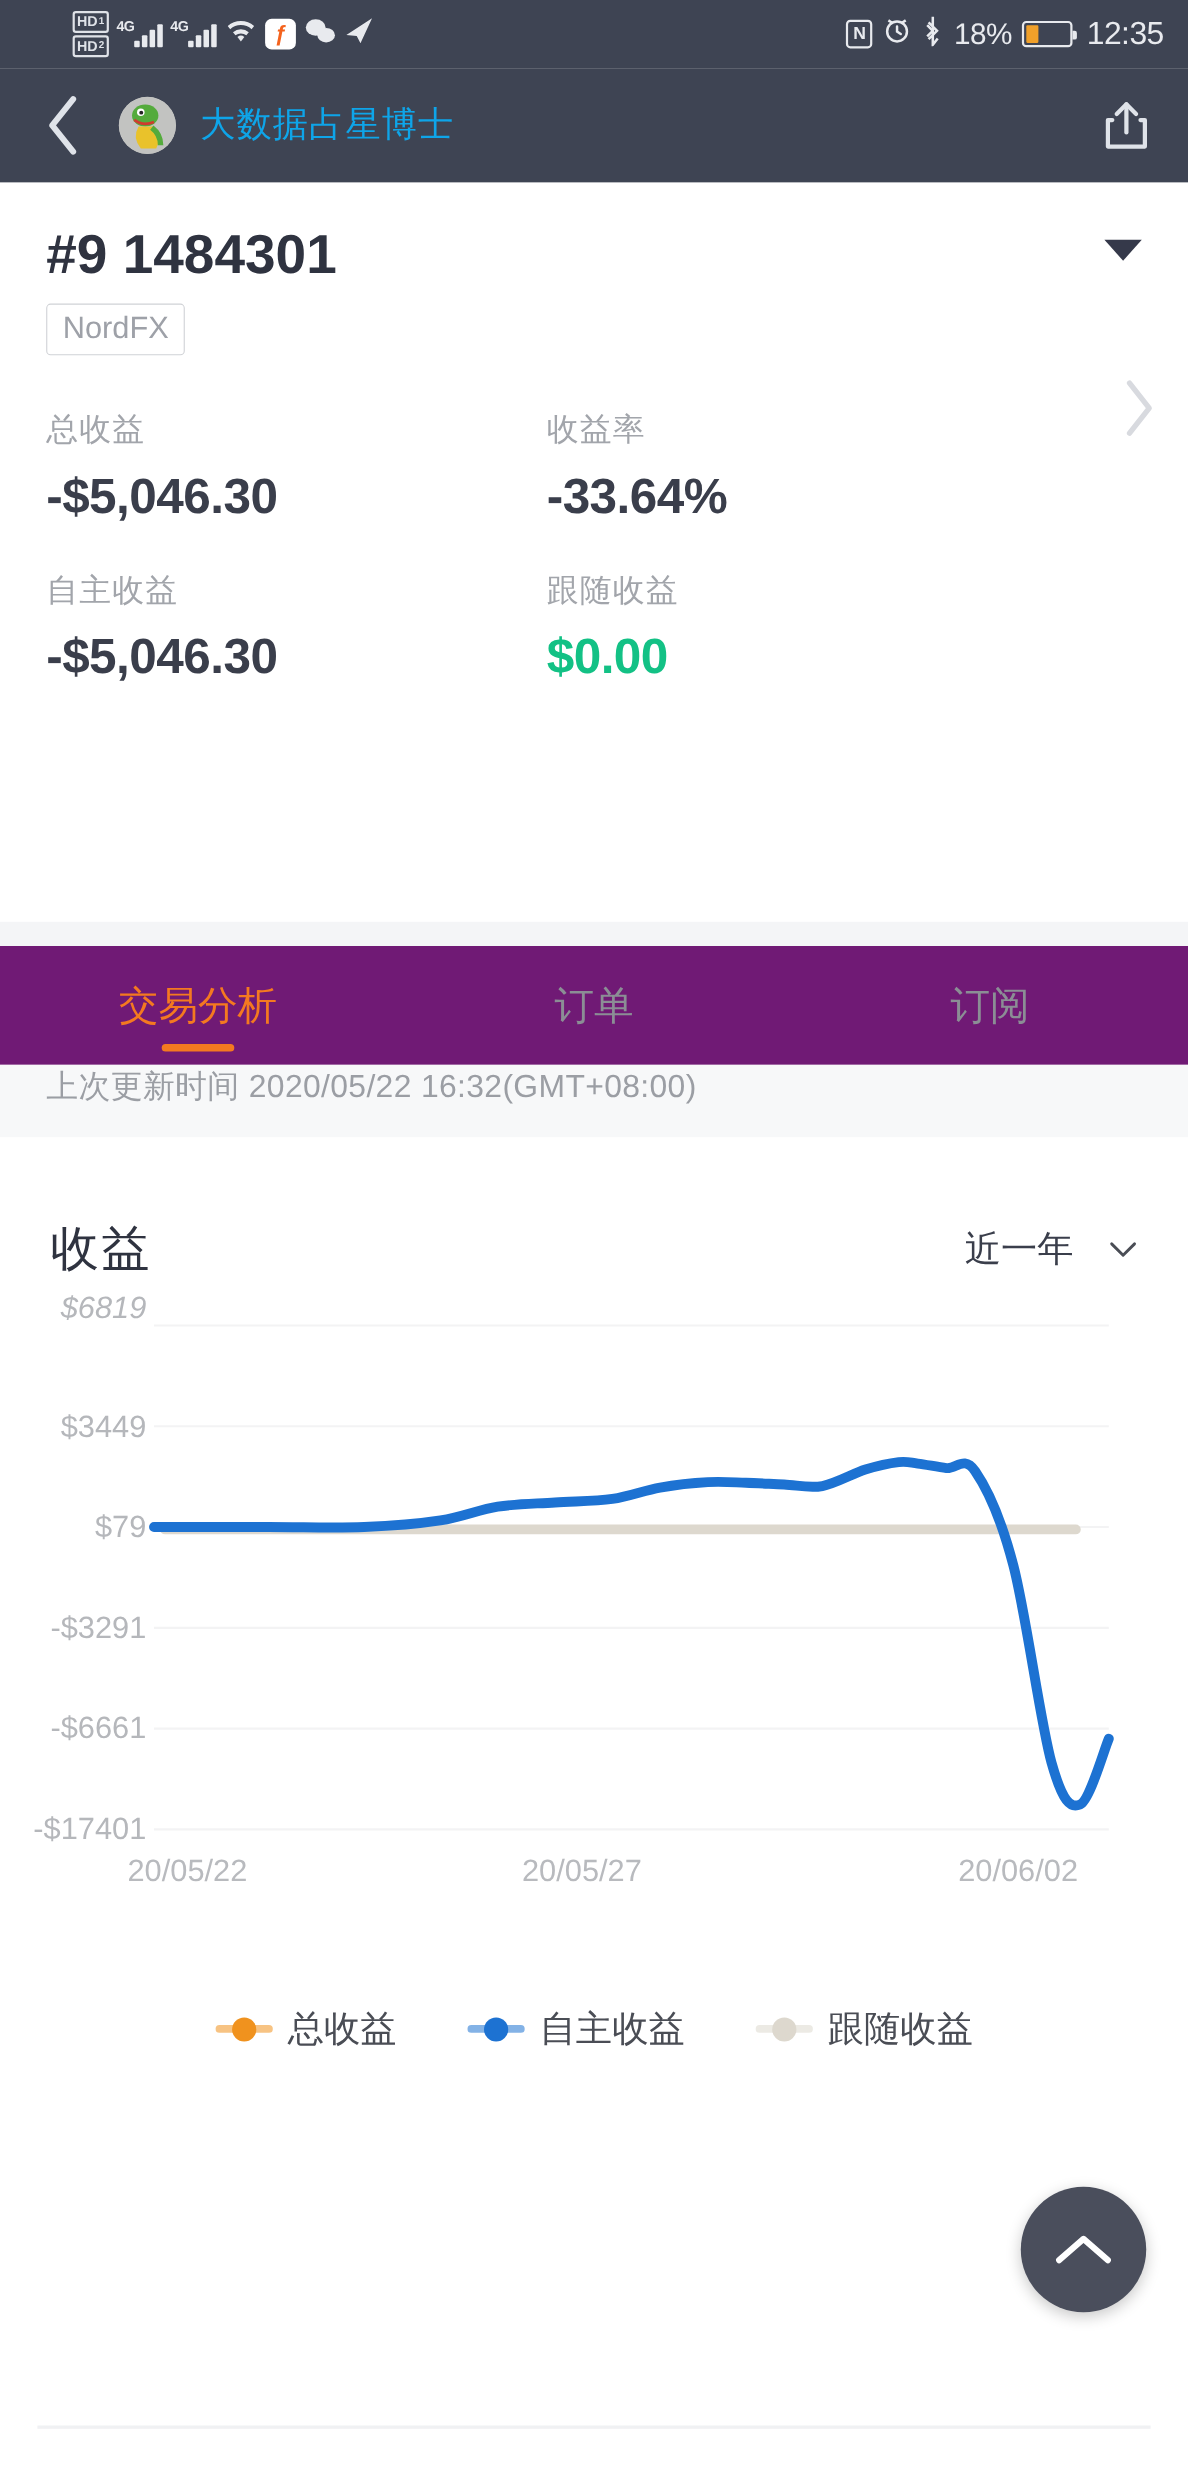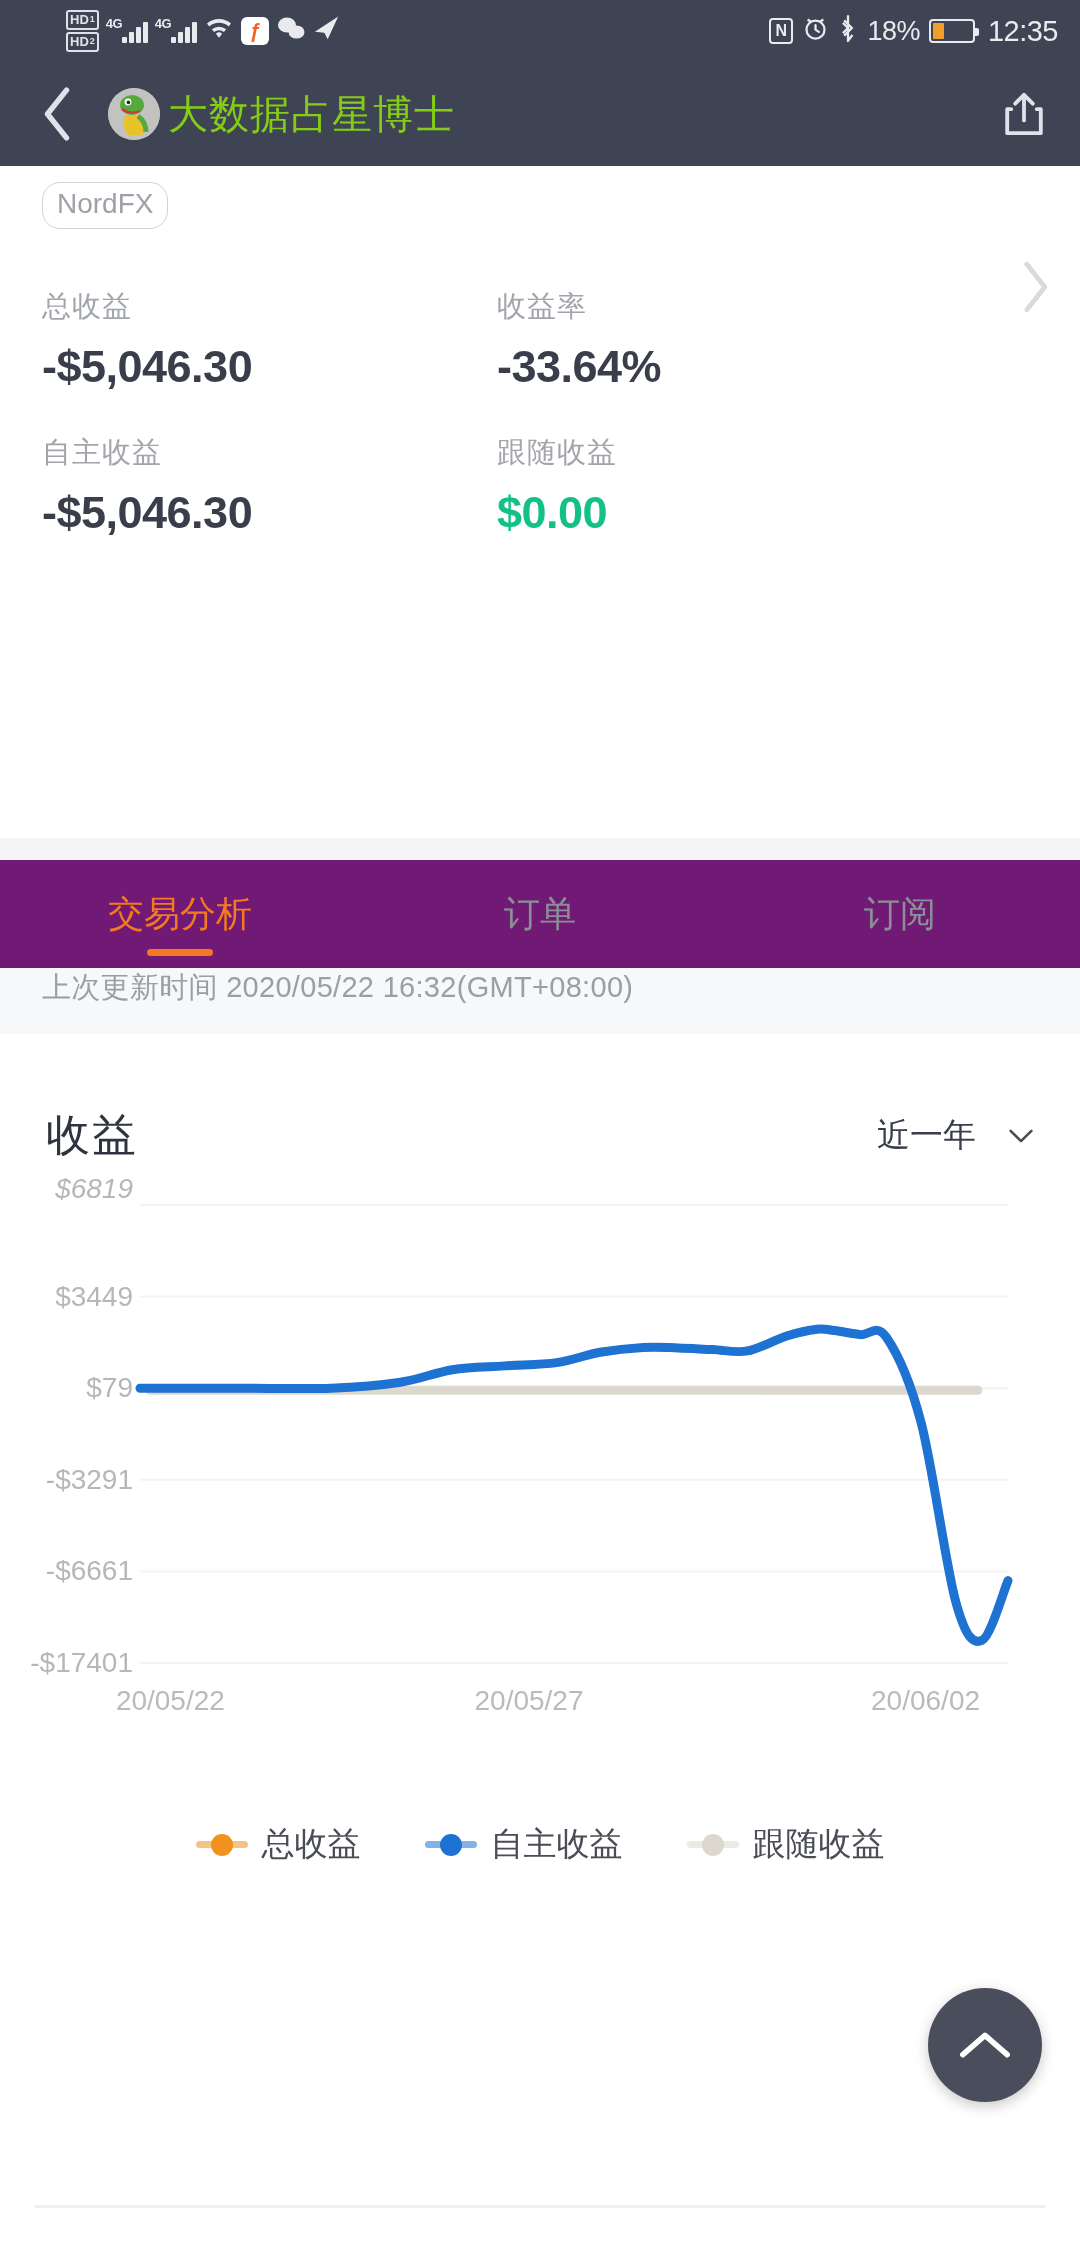--- a/index.html
+++ b/index.html
@@ -54,34 +54,34 @@
 
   
   .appbar{
     position:absolute; top:62px; left:0; width:1080px; height:104px;
     background:#3e4453; display:flex; align-items:center; padding:0 28px;
   }
   .back { width:58px; height:58px; display:flex; align-items:center; justify-content:center;
     color:#e3e6ea; font-size:46px; font-weight:300; line-height:1; }
   .avatar { width:52px; height:52px; border-radius:50%; margin-left:22px;
     background:#bfc1bf; position:relative; overflow:hidden; flex:none;}
-  .appbar-title { color:#84cc16; font-size:40px; margin-left:8px; letter-spacing:1px;}
+  .appbar-title { color:#0ea5e9; font-size:32px; margin-left:22px; letter-spacing:1px;}
   .share { margin-left:auto; width:56px;height:56px;
     display:flex;align-items:center;justify-content:center;}
 
   
   .card { position:absolute; top:166px; left:0; width:1080px; background:#fff; }
   .acct-row { display:flex; align-items:flex-start; padding: 36px 42px 0 42px; }
   .acct-id { font-size:50px; font-weight:bold; color:#2f3340; letter-spacing:0px; }
   .caret-down { margin-left:auto; margin-top:16px; color:#3d4250;
     width:0;height:0;border-left:17px solid transparent;border-right:17px solid transparent;
     border-top:19px solid #35394a;}
   .broker {
-    display:inline-block; margin: 16px 0 10px 42px;
-    border:1px solid #d0d2d6; border-radius:18px; color:#9ea1a8;
+    display:inline-block; margin: 16px 0 0 42px;
+    border:1px solid #d0d2d6; border-radius:4px; color:#9ea1a8;
     font-size:28px; padding:4px 14px 7px 14px; line-height:1.2;
   }
   .stats { padding: 48px 42px 0 42px; position:relative; }
   .stat-row { display:flex; margin-bottom:40px; }
   .stat { width:455px; }
   .stat.narrow { width:420px; }
   .stat-label { color:#a2a5ab; font-size:29px; margin-bottom:14px; letter-spacing:1px;}
   .stat-value { font-size:45px; font-weight:bold; color:#3a3e4b; letter-spacing:-0.5px;}
   .stat-value.green { color:#13c185; }
   .chev-right { position:absolute; right:30px; top:22px; color:#d6d8dc;
@@ -235,20 +235,24 @@
     <div class="share">
       <svg width="44" height="48" viewBox="0 0 26 30">
         <path d="M13 3 L13 19" stroke="#dfe3e9" stroke-width="2.4" fill="none" stroke-linecap="round"></path>
         <path d="M7.5 8.5 L13 3 L18.5 8.5" stroke="#dfe3e9" stroke-width="2.4" fill="none" stroke-linecap="round" stroke-linejoin="round"></path>
         <path d="M5 12 L2.5 12 L2.5 27 L23.5 27 L23.5 12 L21 12" stroke="#dfe3e9" stroke-width="2.4" fill="none" stroke-linecap="round" stroke-linejoin="round"></path>
       </svg>
     </div>
   </div>
 
   <div class="card">
+    <div class="acct-row">
+      <div class="acct-id">#9 1484301</div>
+      <div class="caret-down"></div>
+    </div>
     <div class="broker">NordFX</div>
 
     <div class="stats">
       <div class="chev-right">
         <svg width="30" height="52" viewBox="0 0 18 32">
             <path d="M4 2 L15 16 L4 30" stroke="#d8dadf" stroke-width="3" fill="none" stroke-linecap="round" stroke-linejoin="round"></path>
           </svg>
       </div>
       <div class="stat-row">
         <div class="stat">

